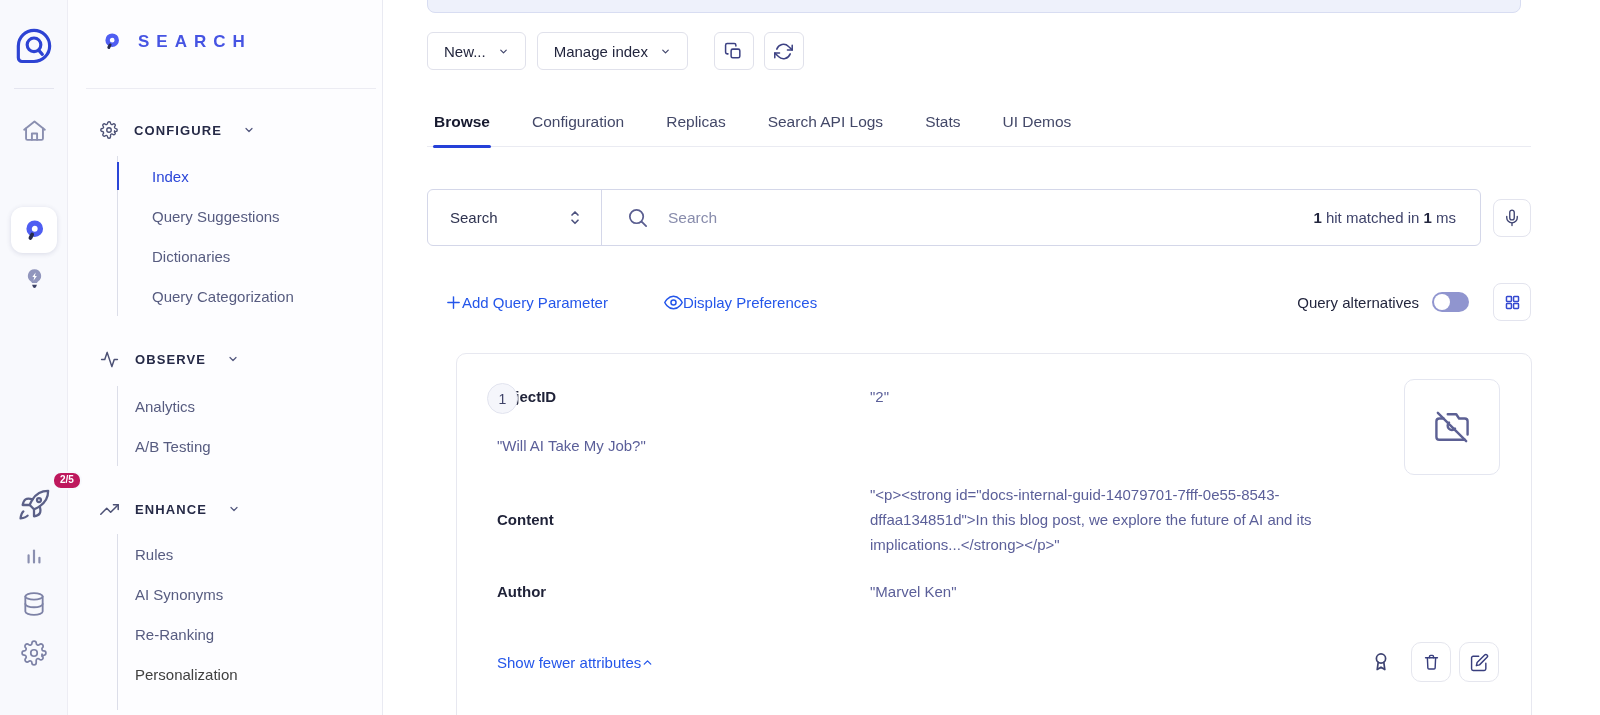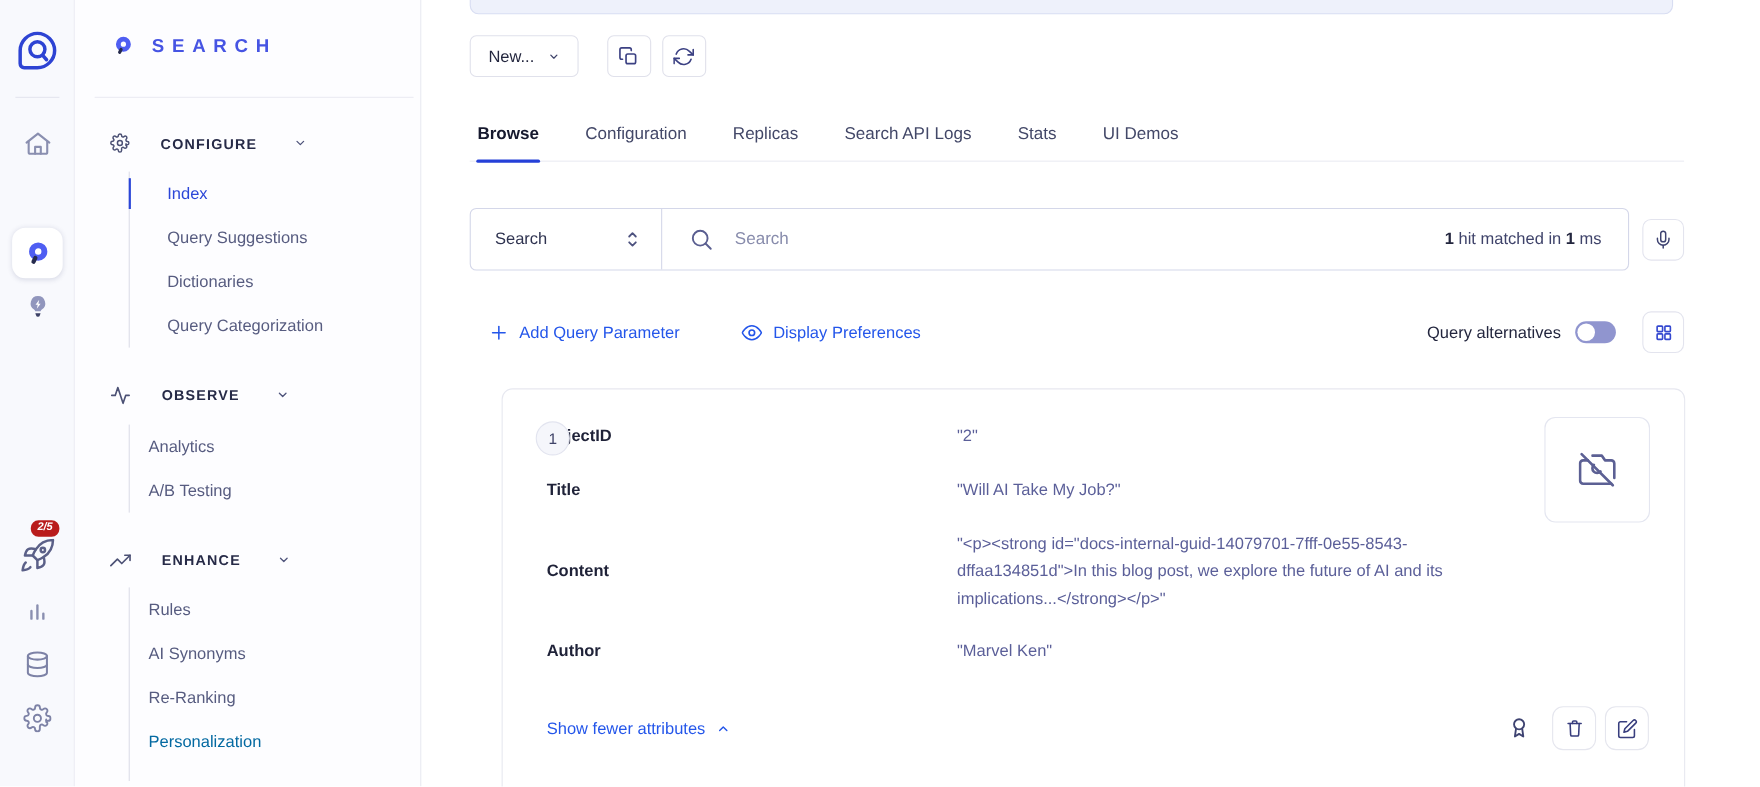--- a/index.html
+++ b/index.html
@@ -13,37 +13,37 @@
 
   
   .rail { position:absolute; left:0; top:0; bottom:0; width:68px;
           background:#f8f9fd; border-right:1px solid #ededf4; z-index:3; }
   .rail .abs { position:absolute; }
   .rail-divider { position:absolute; top:88px; left:14px; width:40px; height:1px; background:#e4e5ef; }
   .rail-card { position:absolute; top:207px; left:11px; width:46px; height:46px; background:#fff;
                border-radius:12px; box-shadow:0 1px 5px rgba(55,60,110,.16);
                display:flex; align-items:center; justify-content:center; }
   .usage-wrap { position:absolute; top:488px; left:17px; }
-  .usage-badge { position:absolute; top:471px; left:26px; background:#b91c1c; color:#fff;
+  .usage-badge { position:absolute; top:471px; left:52px; background:#be185d; color:#fff;
                  font-size:10px; font-weight:700; padding:2px 6px 3px; border-radius:9px;
-                 border:2px solid #f8f9fd; line-height:1; z-index:2;font-style:italic; }
+                 border:2px solid #f8f9fd; line-height:1; z-index:2; }
 
   
   .sidebar { position:absolute; left:68px; top:0; bottom:0; width:315px;
              background:#fdfdff; border-right:1px solid #e9eaf2; z-index:2; }
   .sb-logo { position:absolute; top:31px; left:33px; display:flex; align-items:center; gap:15px; }
   .sb-logo .product { font-size:17px; font-weight:700; letter-spacing:7px; color:#4654e3; }
   .sb-divider { position:absolute; top:88px; left:18px; right:6px; height:1px; background:#ececf3; }
-  .sec { position:absolute; left:32px; height:20px; display:flex; align-items:center; gap:28px; }
+  .sec { position:absolute; left:32px; height:20px; display:flex; align-items:center; gap:16px; }
   .sec .slabel { font-size:13px; font-weight:700; letter-spacing:1.1px; color:#262a47; }
   .sec .chev { color:#50557c; margin-left:5px; }
   .items { position:absolute; left:49px; border-left:1px solid #dcdee9; padding-left:17px; }
   .item { height:40px; display:flex; align-items:center; font-size:15px; color:#575c80; cursor:pointer; }
   .item.active { color:#2b46d8; }
-  .item.muted { color:#0369a1; }
+  .item.muted { color:#404040; }
   .active-bar { position:absolute; left:-1px; top:6px; width:2px; height:28px; background:#2b46d8; }
   .sec-configure { top:120px; } .items-configure { top:156px; height:160px;padding-left:34px; }
   .sec-observe { top:349px; } .items-observe { top:386px; height:80px; }
   .sec-enhance { top:499px; } .items-enhance { top:534px; height:176px; }
 
   
   .main { position:absolute; left:427px; top:0; width:1104px; height:715px; }
   .cutbar { position:absolute; top:-9px; left:0; width:1094px; height:22px;
             background:#eef1fb; border:1px solid #d8ddf2; border-radius:8px; }
 
@@ -77,21 +77,21 @@
             font-family:inherit; background:transparent; }
   .qinput::placeholder { color:#888cac; }
   .hits { font-size:15px; color:#3f436a; white-space:nowrap; }
   .hits b { color:#23263e; }
   .micbtn { width:38px; height:38px; margin-left:12px; border:1px solid #e3e4ee; border-radius:8px;
             background:#fff; display:flex; align-items:center; justify-content:center;
             color:#3e4371; cursor:pointer; }
 
   .controlsrow { position:absolute; top:280px; left:0; width:1104px; height:44px;
                  display:flex; align-items:center; }
-  .bluelink { color:#2456ea; font-size:15px; display:flex; align-items:center; gap:10px; cursor:pointer; }
+  .bluelink { color:#2456ea; font-size:15px; display:flex; align-items:center; cursor:pointer; }
   .link2 { margin-left:56px; }
   .spacer { flex:1; }
   .qa-label { font-size:15px; color:#23263e; margin-right:13px; }
   .toggle { width:37px; height:20px; border-radius:10px; background:#9095cf; position:relative; cursor:pointer; }
   .knob { position:absolute; left:2px; top:2px; width:16px; height:16px; border-radius:50%; background:#fff; }
   .gridbtn { margin-left:24px; width:38px; height:38px; border:1px solid #e3e4ee; border-radius:8px;
              background:#fff; display:flex; align-items:center; justify-content:center;
              color:#3448d0; cursor:pointer; }
   .controlsrow .bluelink:first-child { margin-left:18px; }
 
@@ -269,20 +269,28 @@
 
   <div class="toolbar">
     <button class="btn">
       <span>New...</span>
       <span class="chev">
         <svg width="11" height="11" viewBox="0 0 24 24" fill="none" stroke="currentColor" stroke-width="2.6" stroke-linecap="round" stroke-linejoin="round">
             <polyline points="6 9 12 15 18 9"></polyline>
           </svg>
       </span>
     </button>
+    <button class="btn">
+      <span>Manage index</span>
+      <span class="chev">
+        <svg width="11" height="11" viewBox="0 0 24 24" fill="none" stroke="currentColor" stroke-width="2.6" stroke-linecap="round" stroke-linejoin="round">
+            <polyline points="6 9 12 15 18 9"></polyline>
+          </svg>
+      </span>
+    </button>
     <button class="btn iconbtn first">
       <span>
         <svg width="19" height="19" viewBox="0 0 24 24" fill="none" stroke="currentColor" stroke-width="1.9" stroke-linecap="round" stroke-linejoin="round">
           <rect x="9" y="9" width="11" height="11" rx="2"></rect>
           <path d="M5 15H4a2 2 0 0 1-2-2V4a2 2 0 0 1 2-2h9a2 2 0 0 1 2 2v1"></path>
         </svg>
       </span>
     </button>
     <button class="btn iconbtn second">
       <span>
@@ -374,21 +382,20 @@
   </div>
 
   <div class="card">
     <div class="rank">1</div>
 
     <div class="attr">
       <div class="aname">objectID</div>
       <div class="aval">"2"</div>
     </div>
     <div class="attr">
-      <div class="aname">Title</div>
       <div class="aval">"Will AI Take My Job?"</div>
     </div>
     <div class="attr content">
       <div class="aname">Content</div>
       <div class="aval">"&lt;p&gt;&lt;strong id="docs-internal-guid-14079701-7fff-0e55-8543-dffaa134851d"&gt;In this blog post, we explore the future of AI and its implications...&lt;/strong&gt;&lt;/p&gt;"</div>
     </div>
     <div class="attr last">
       <div class="aname">Author</div>
       <div class="aval">"Marvel Ken"</div>
     </div>

